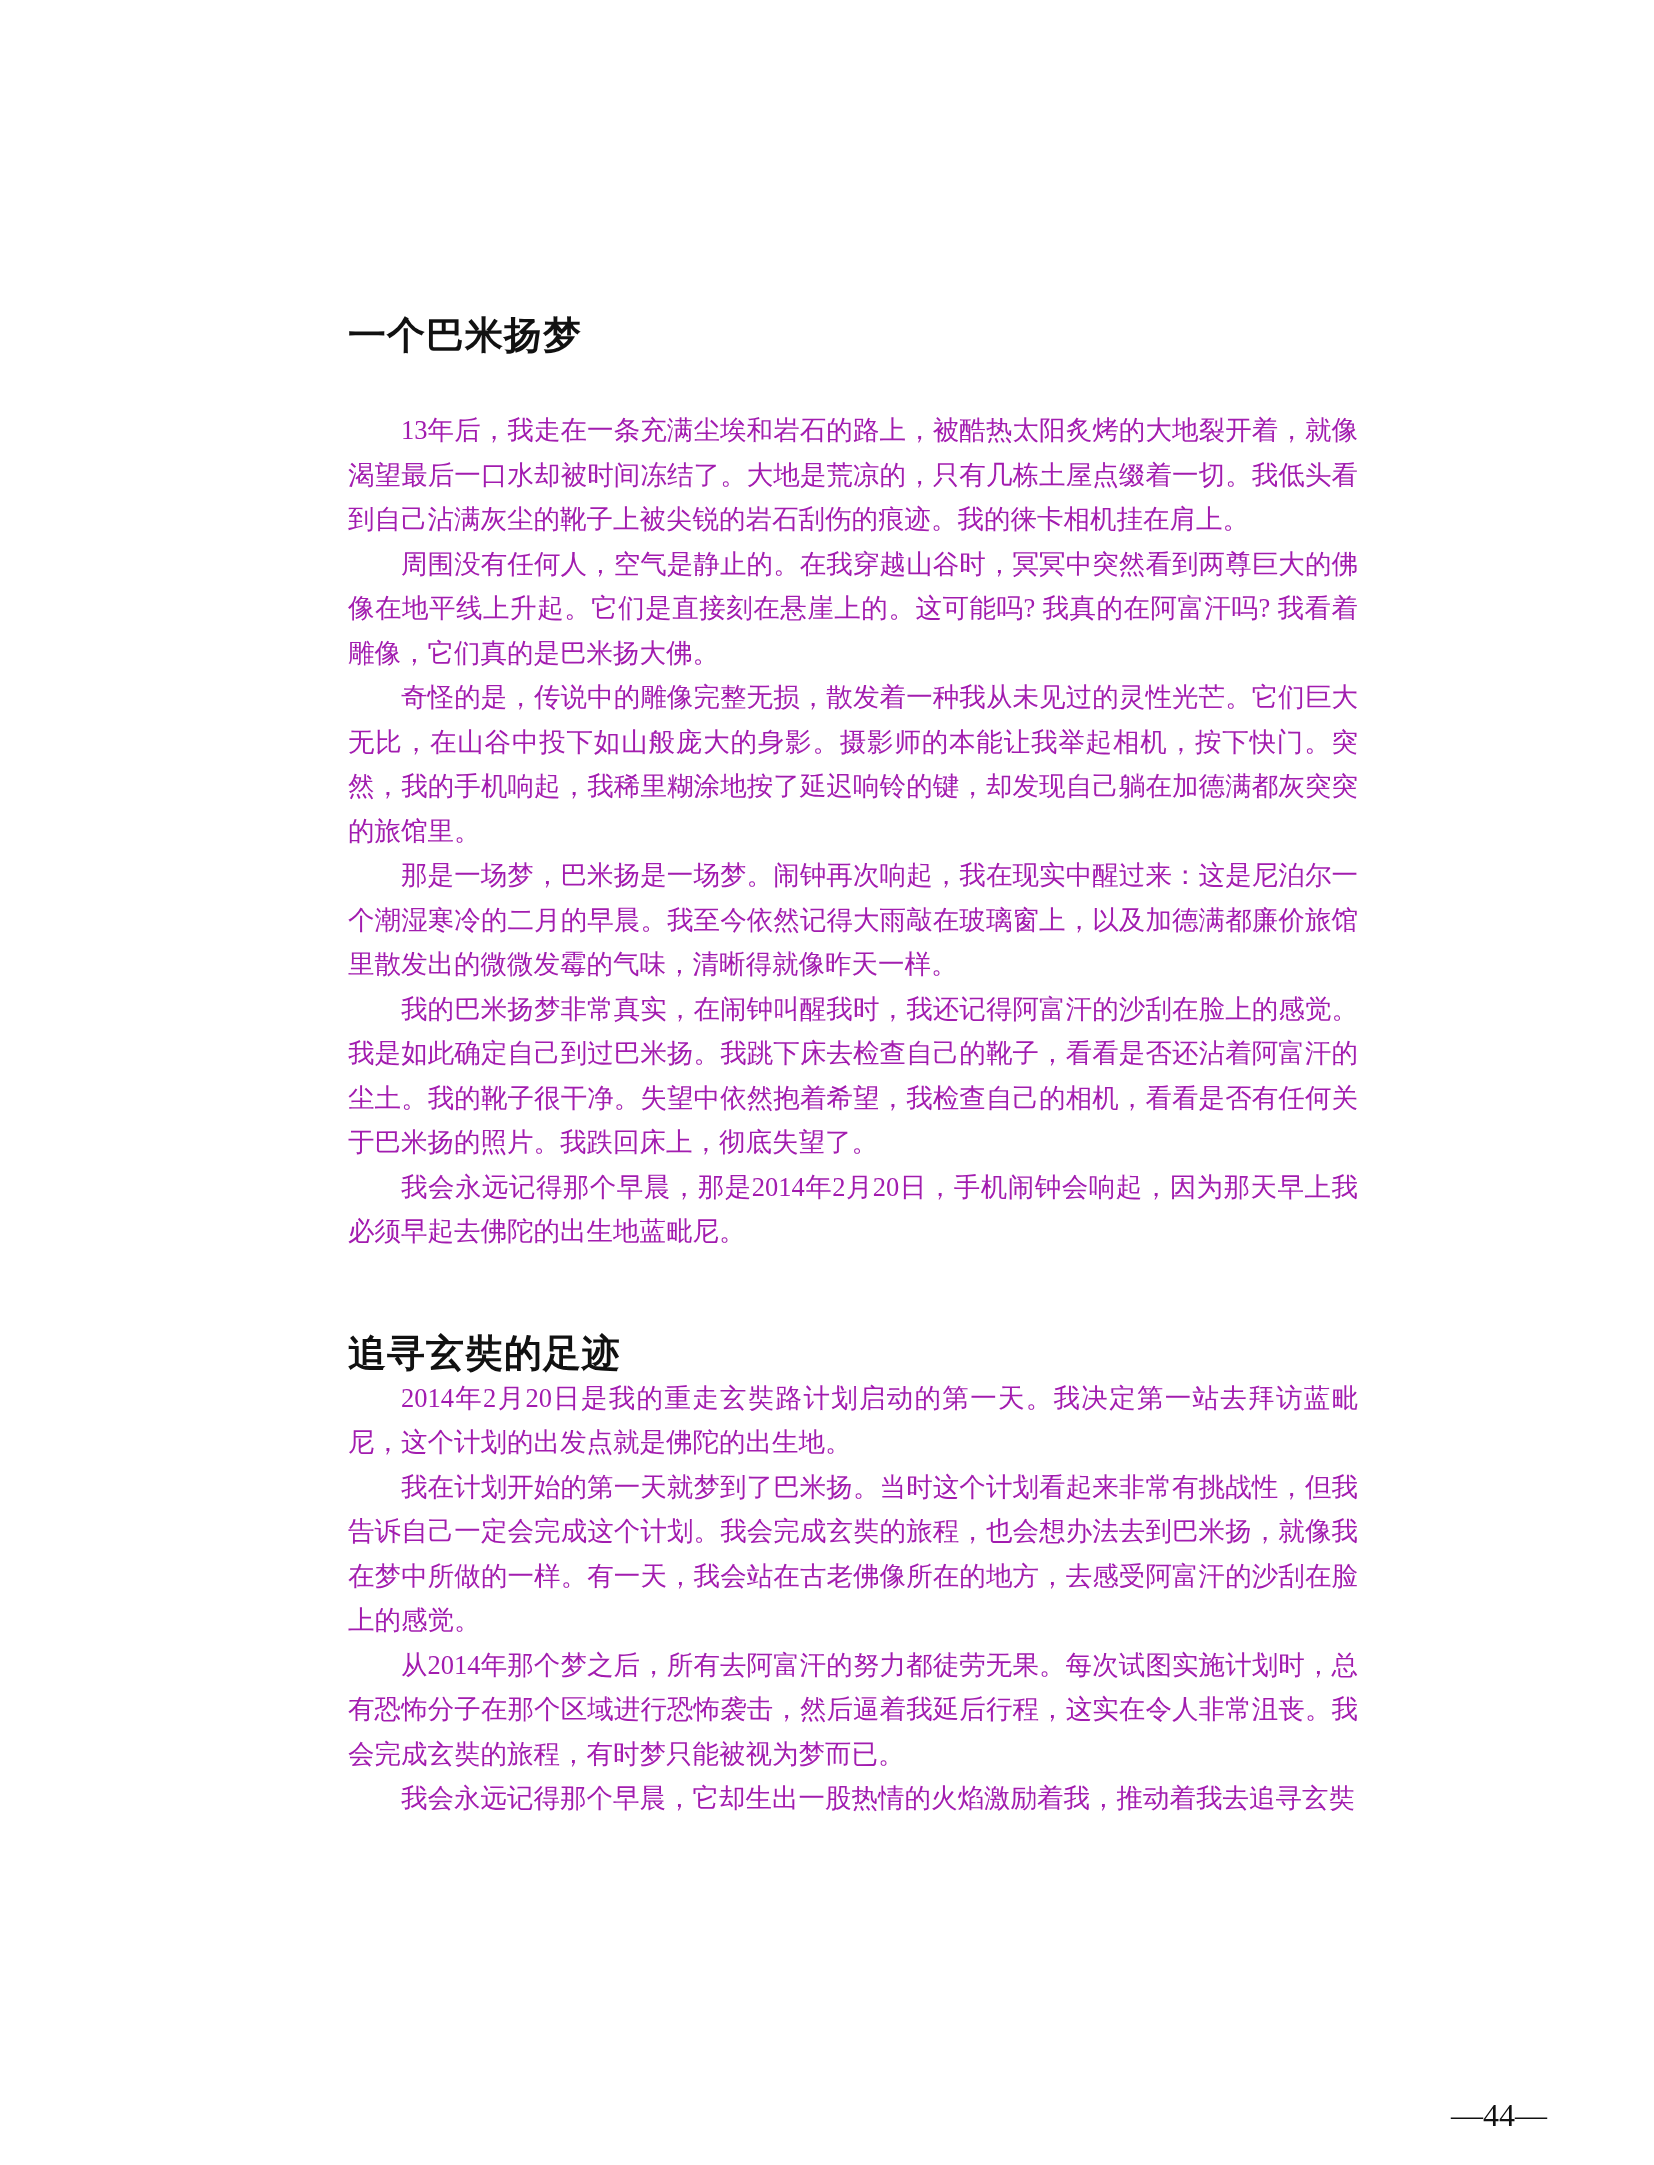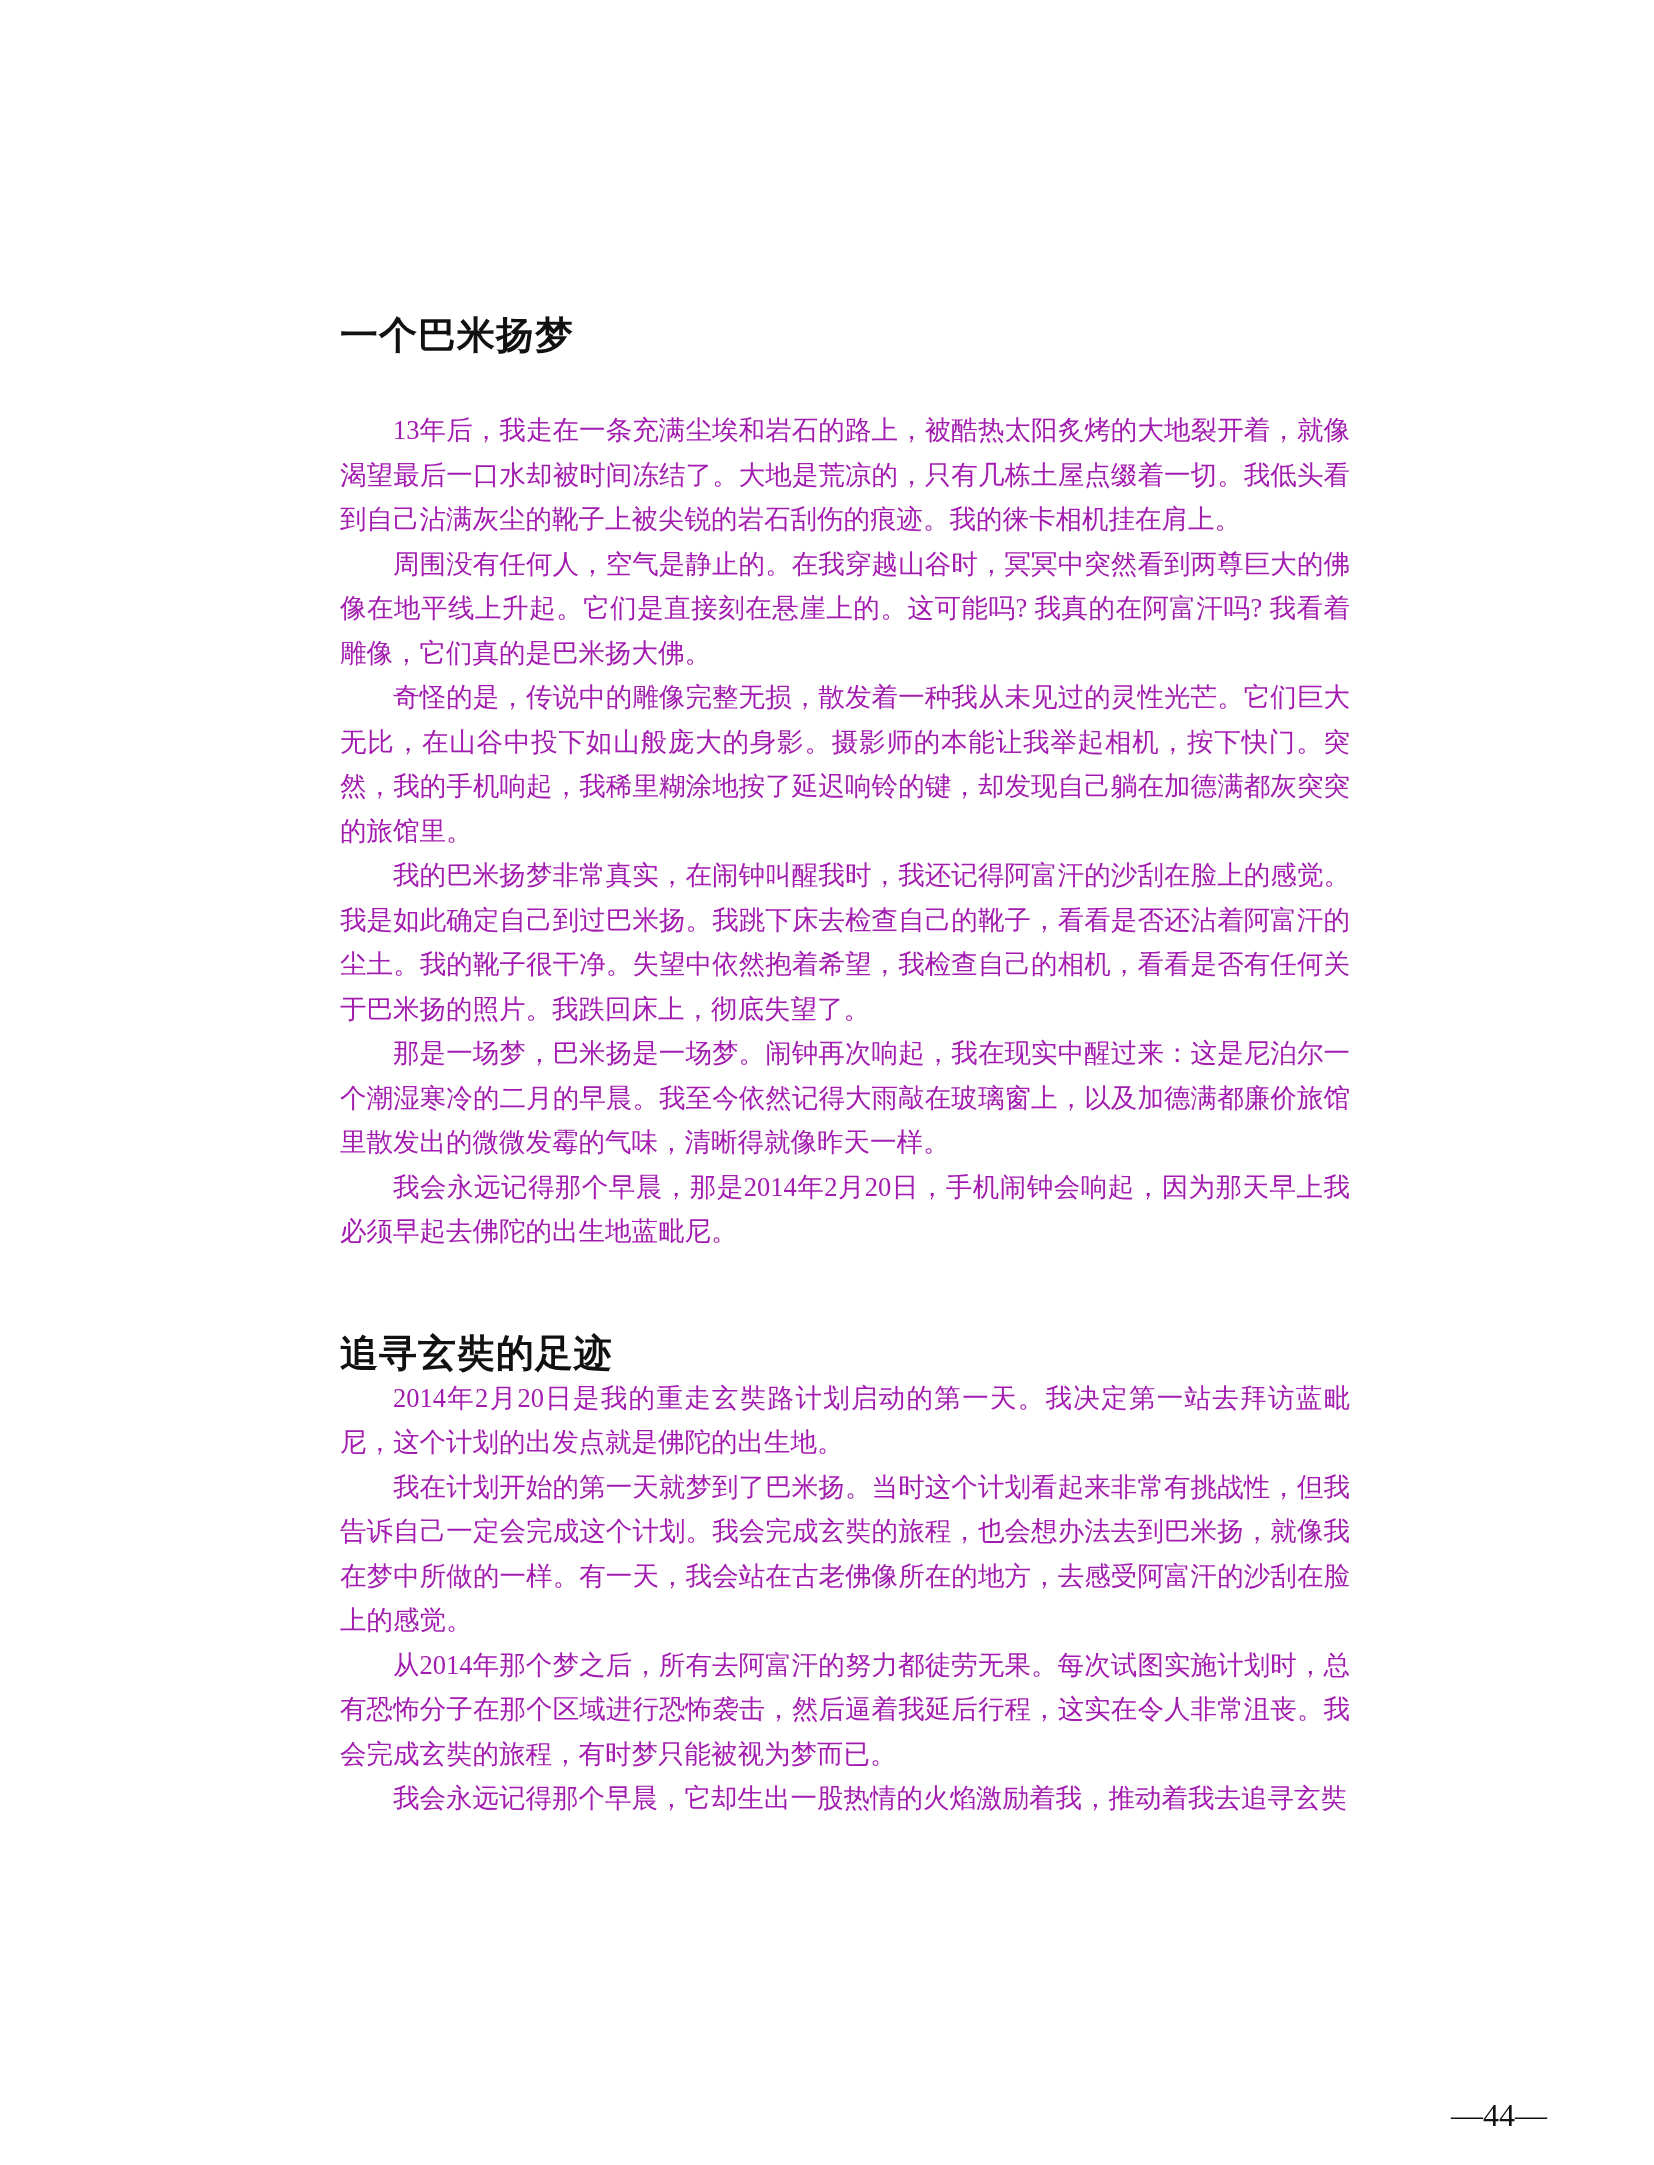--- a/index.html
+++ b/index.html
@@ -11,21 +11,21 @@
     position: relative;
     width: 1654px;
     height: 2165px;
     background: #ffffff;
     overflow: hidden;
     font-family: "Liberation Serif", "DejaVu Serif", serif;
     color: #171717;
   }
   .content {
     position: absolute;
-    left: 340px;
+    left: 348px;
     top: 0;
     width: 1010px;
   }
   .section-heading {
     font-size: 38px;
     line-height: 46px;
     font-weight: bold;
     margin: 0;
     letter-spacing: 1px;
     color: #111111;
@@ -60,22 +60,22 @@
 <body>
 
 <div class="page">
   <div class="content">
 
     <section>
       <h1 class="section-heading heading-1">一个巴米扬梦</h1>
       <p class="body-paragraph">13年后，我走在一条充满尘埃和岩石的路上，被酷热太阳炙烤的大地裂开着，就像渴望最后一口水却被时间冻结了。大地是荒凉的，只有几栋土屋点缀着一切。我低头看到自己沾满灰尘的靴子上被尖锐的岩石刮伤的痕迹。我的徕卡相机挂在肩上。</p>
       <p class="body-paragraph">周围没有任何人，空气是静止的。在我穿越山谷时，冥冥中突然看到两尊巨大的佛像在地平线上升起。它们是直接刻在悬崖上的。这可能吗? 我真的在阿富汗吗? 我看着雕像，它们真的是巴米扬大佛。</p>
       <p class="body-paragraph">奇怪的是，传说中的雕像完整无损，散发着一种我从未见过的灵性光芒。它们巨大无比，在山谷中投下如山般庞大的身影。摄影师的本能让我举起相机，按下快门。突然，我的手机响起，我稀里糊涂地按了延迟响铃的键，却发现自己躺在加德满都灰突突的旅馆里。</p>
+      <p class="body-paragraph">那是一场梦，巴米扬是一场梦。闹钟再次响起，我在现实中醒过来：这是尼泊尔一个潮湿寒冷的二月的早晨。我至今依然记得大雨敲在玻璃窗上，以及加德满都廉价旅馆里散发出的微微发霉的气味，清晰得就像昨天一样。</p>
       <p class="body-paragraph">我的巴米扬梦非常真实，在闹钟叫醒我时，我还记得阿富汗的沙刮在脸上的感觉。我是如此确定自己到过巴米扬。我跳下床去检查自己的靴子，看看是否还沾着阿富汗的尘土。我的靴子很干净。失望中依然抱着希望，我检查自己的相机，看看是否有任何关于巴米扬的照片。我跌回床上，彻底失望了。</p>
-      <p class="body-paragraph">那是一场梦，巴米扬是一场梦。闹钟再次响起，我在现实中醒过来：这是尼泊尔一个潮湿寒冷的二月的早晨。我至今依然记得大雨敲在玻璃窗上，以及加德满都廉价旅馆里散发出的微微发霉的气味，清晰得就像昨天一样。</p>
       <p class="body-paragraph">我会永远记得那个早晨，那是2014年2月20日，手机闹钟会响起，因为那天早上我必须早起去佛陀的出生地蓝毗尼。</p>
     </section>
 
     <section>
       <h1 class="section-heading heading-2">追寻玄奘的足迹</h1>
       <p class="body-paragraph">2014年2月20日是我的重走玄奘路计划启动的第一天。我决定第一站去拜访蓝毗尼，这个计划的出发点就是佛陀的出生地。</p>
       <p class="body-paragraph">我在计划开始的第一天就梦到了巴米扬。当时这个计划看起来非常有挑战性，但我告诉自己一定会完成这个计划。我会完成玄奘的旅程，也会想办法去到巴米扬，就像我在梦中所做的一样。有一天，我会站在古老佛像所在的地方，去感受阿富汗的沙刮在脸上的感觉。</p>
       <p class="body-paragraph">从2014年那个梦之后，所有去阿富汗的努力都徒劳无果。每次试图实施计划时，总有恐怖分子在那个区域进行恐怖袭击，然后逼着我延后行程，这实在令人非常沮丧。我会完成玄奘的旅程，有时梦只能被视为梦而已。</p>
       <p class="body-paragraph">我会永远记得那个早晨，它却生出一股热情的火焰激励着我，推动着我去追寻玄奘</p>
     </section>

